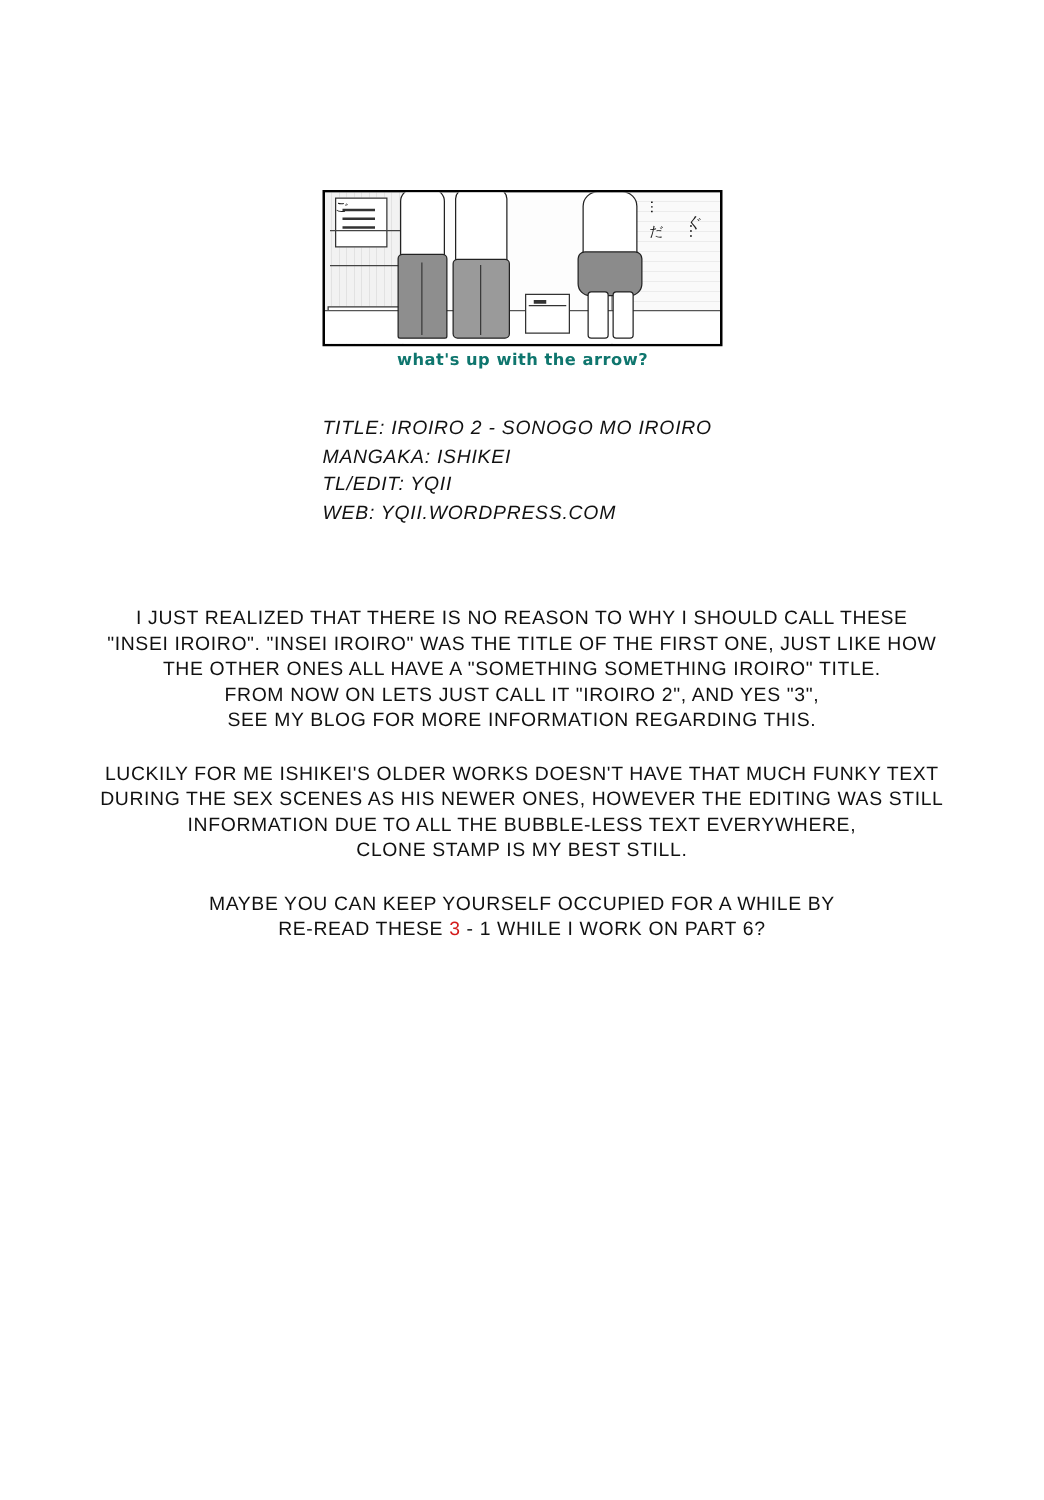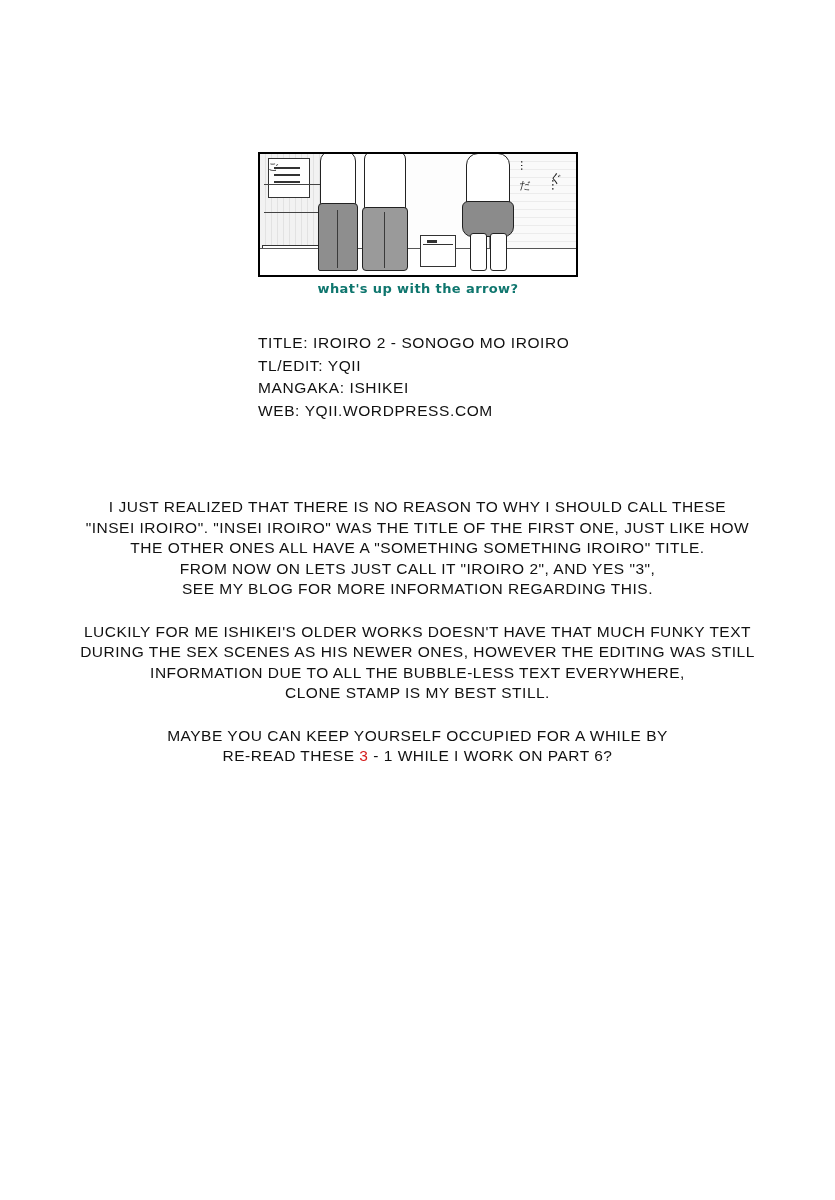--- a/index.html
+++ b/index.html
@@ -218,36 +218,36 @@
   .credits {
     position: absolute;
     left: 258px;
     top: 332px;
     font-size: 15.5px;
     line-height: 22.5px;
     letter-spacing: 0.6px;
     color: #111;
     font-stretch: condensed;
   }
-  .credits div { white-space: nowrap; }
+  .credits div { white-space: nowrap; font-style: italic; }
 
   
   .notes {
     position: absolute;
     left: 0;
     right: 0;
     top: 485px;
     text-align: center;
     font-size: 15.5px;
     line-height: 20.5px;
     letter-spacing: 0.5px;
     color: #111;
   }
   .notes p {
-    margin: 12px 0 14px 0;
+    margin: 0 0 14px 0;
   }
   .notes p:last-child { margin-bottom: 0; }
   .notes .spacer-block { margin-top: 22px; }
   .hl-red { color: #d41b1b; }
 </style>
 </head>
 <body>
 
 <div class="panel-wrap">
   <div class="panel">
@@ -283,22 +283,22 @@
     <div class="sfx sfx-1">…だ</div>
     <div class="sfx sfx-2">ぐ…</div>
     <div class="sfx sfx-3">ご</div>
   </div>
 
   <div class="caption">what's up with the arrow?</div>
 </div>
 
 <div class="credits">
   <div>TITLE: IROIRO 2 - SONOGO MO IROIRO</div>
+  <div>MANGAKA: ISHIKEI</div>
   <div>TL/EDIT: YQII</div>
-  <div>MANGAKA: ISHIKEI</div>
   <div>WEB: YQII.WORDPRESS.COM</div>
 </div>
 
 <div class="notes">
   <p>
     <span>I JUST REALIZED THAT THERE IS NO REASON TO WHY I SHOULD CALL THESE</span><br>
     <span>"INSEI IROIRO". "INSEI IROIRO" WAS THE TITLE OF THE FIRST ONE, JUST LIKE HOW</span><br>
     <span>THE OTHER ONES ALL HAVE A "SOMETHING SOMETHING IROIRO" TITLE.</span><br>
     <span>FROM NOW ON LETS JUST CALL IT "IROIRO 2", AND YES "3",</span><br>
     <span>SEE MY BLOG FOR MORE INFORMATION REGARDING THIS.</span>

